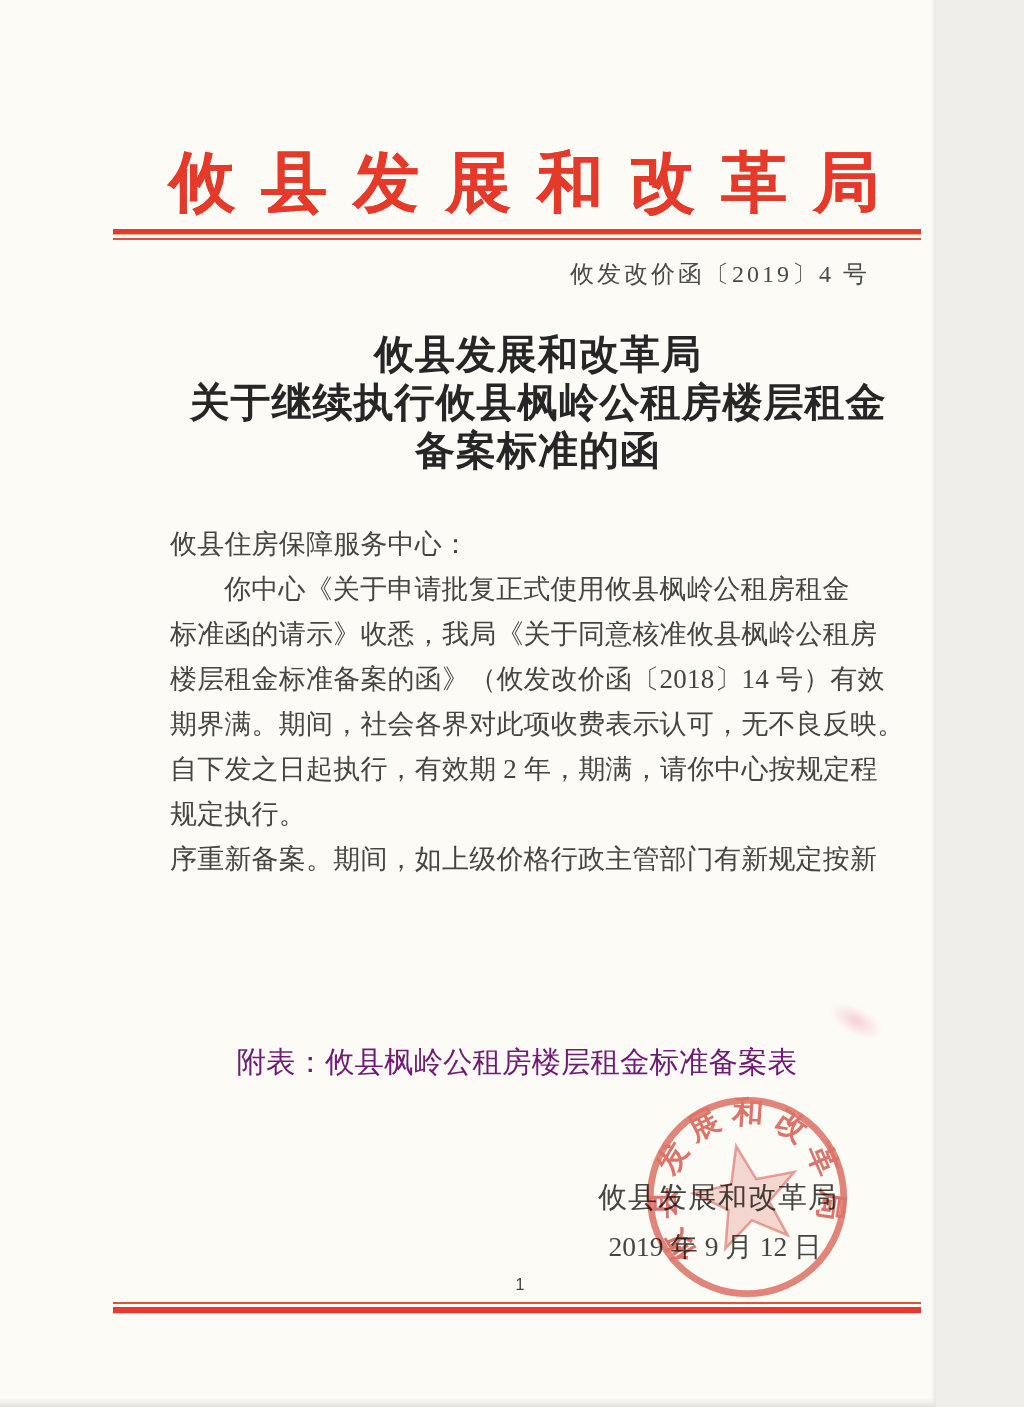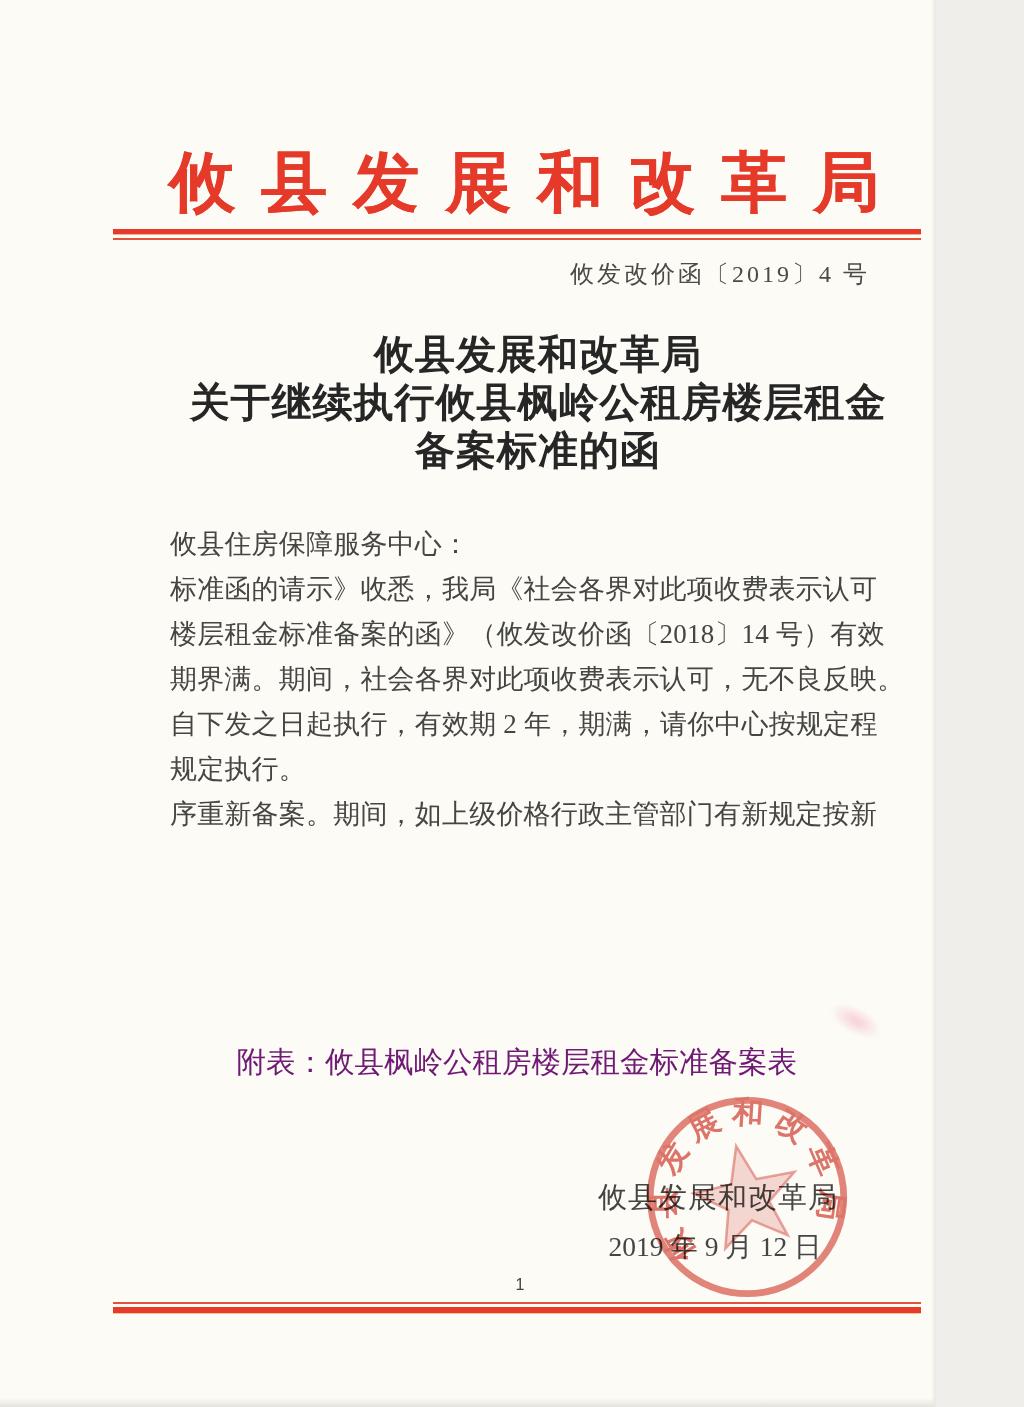--- a/index.html
+++ b/index.html
@@ -108,21 +108,22 @@
   <div class="doc-number">攸发改价函〔2019〕4 号</div>
 
   <div class="doc-title">
     <div class="title-line">攸县发展和改革局</div>
     <div class="title-line">关于继续执行攸县枫岭公租房楼层租金</div>
     <div class="title-line">备案标准的函</div>
   </div>
 
   <div class="body-text">
     <div class="body-line">攸县住房保障服务中心：</div>
-    <div class="body-line">标准函的请示》收悉，我局《社会各界对此项收费表示认可</div>
+    <div class="body-line indent-2">你中心《关于申请批复正式使用攸县枫岭公租房租金</div>
+    <div class="body-line">标准函的请示》收悉，我局《关于同意核准攸县枫岭公租房</div>
     <div class="body-line">楼层租金标准备案的函》（攸发改价函〔2018〕14 号）有效</div>
     <div class="body-line">期界满。期间，社会各界对此项收费表示认可，无不良反映。</div>
     <div class="body-line">自下发之日起执行，有效期 2 年，期满，请你中心按规定程</div>
     <div class="body-line">规定执行。</div>
     <div class="body-line">序重新备案。期间，如上级价格行政主管部门有新规定按新</div>
   </div>
 
   <div class="attachment-note">附表：攸县枫岭公租房楼层租金标准备案表</div>
 
   <div class="pink-smudge"></div>

